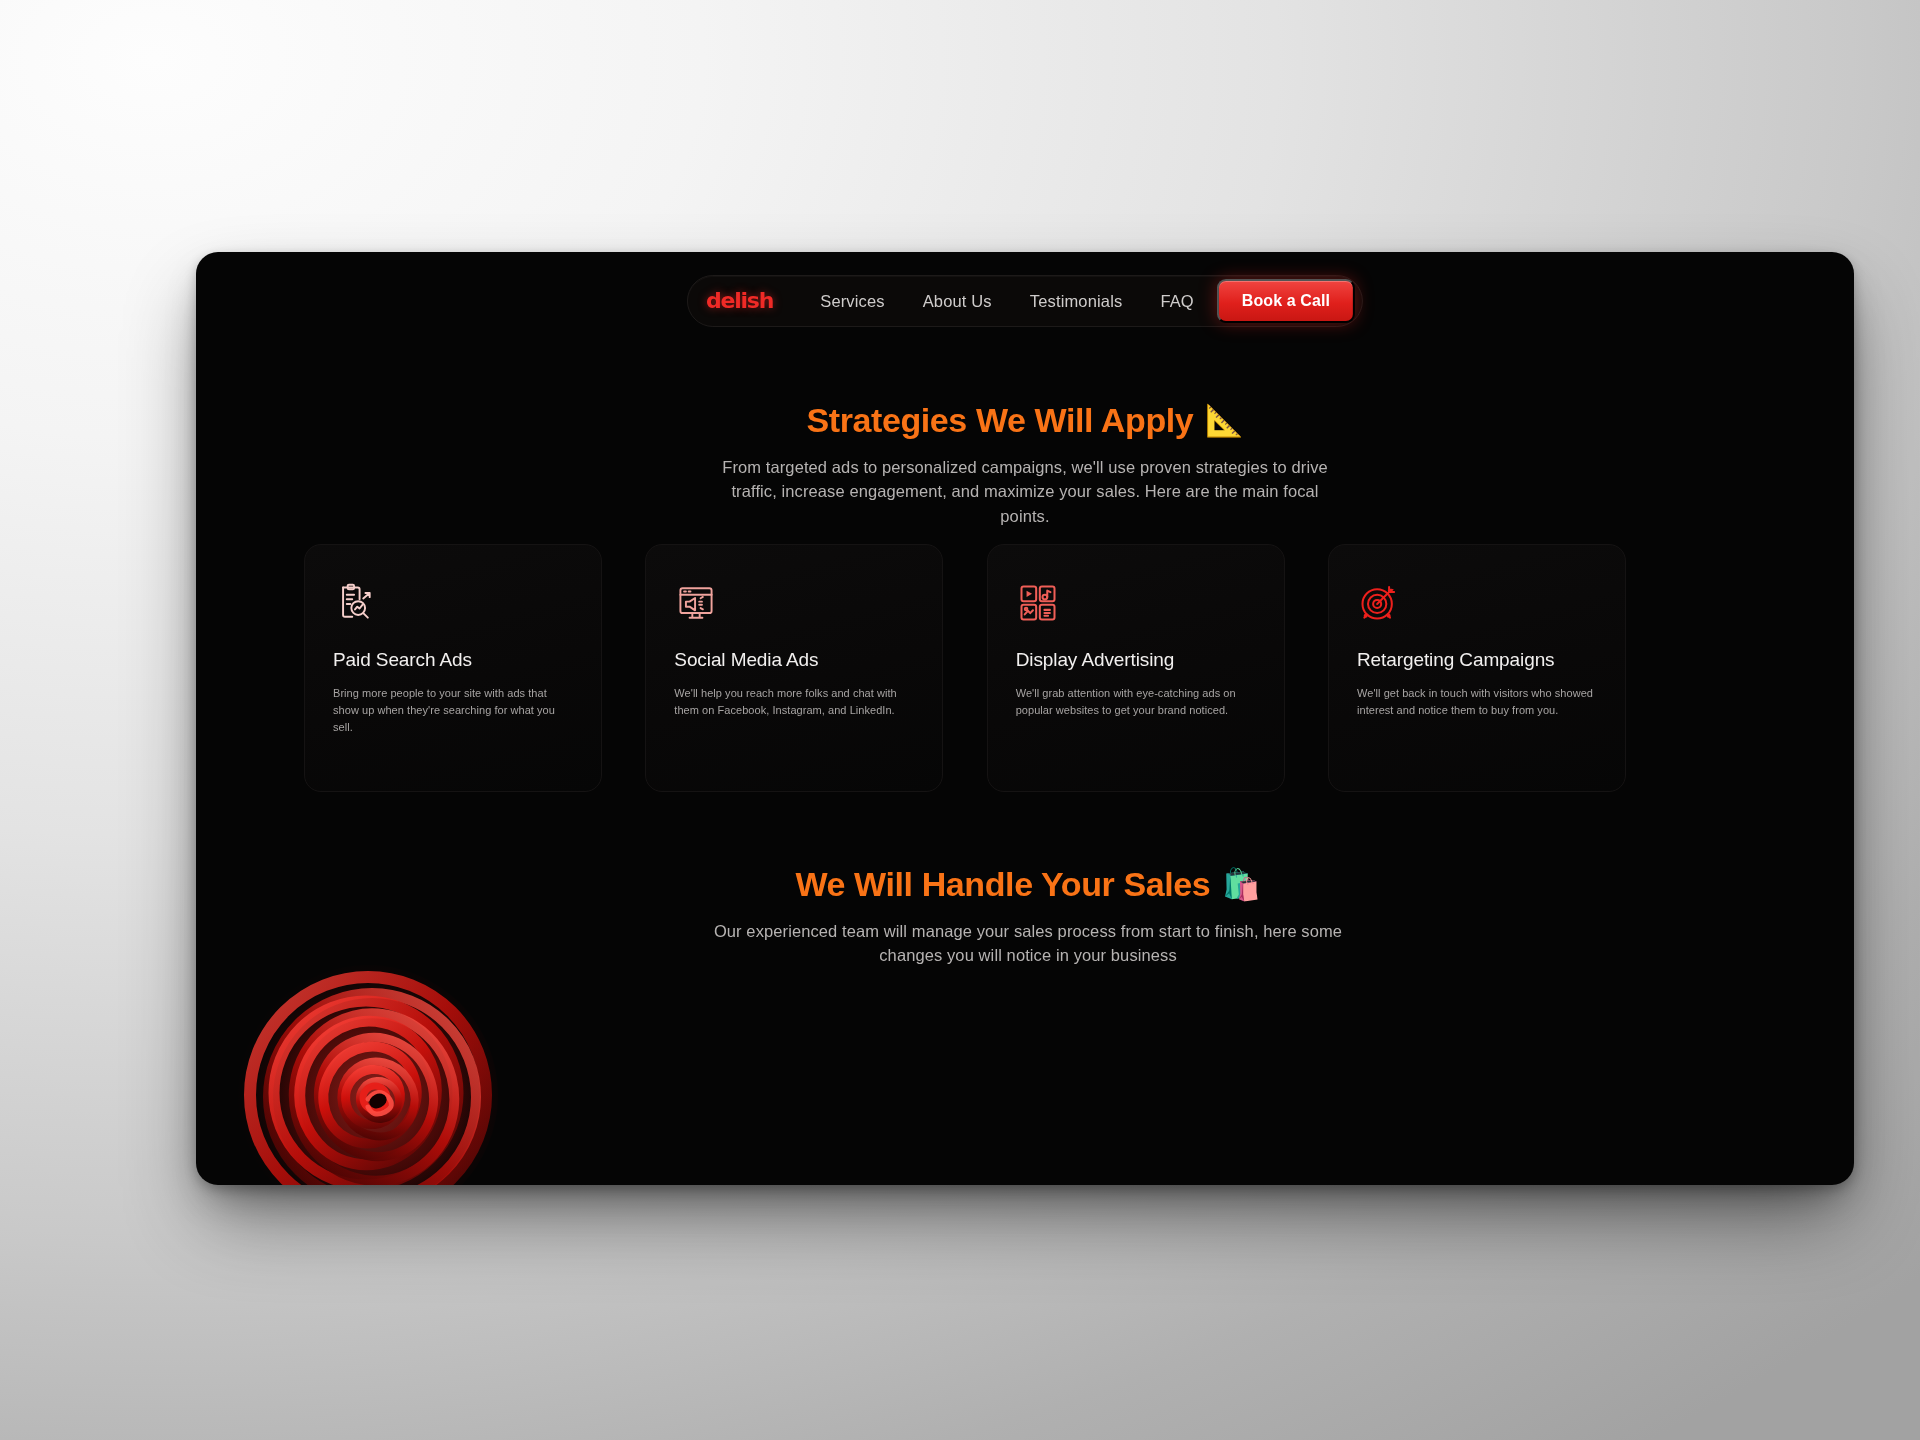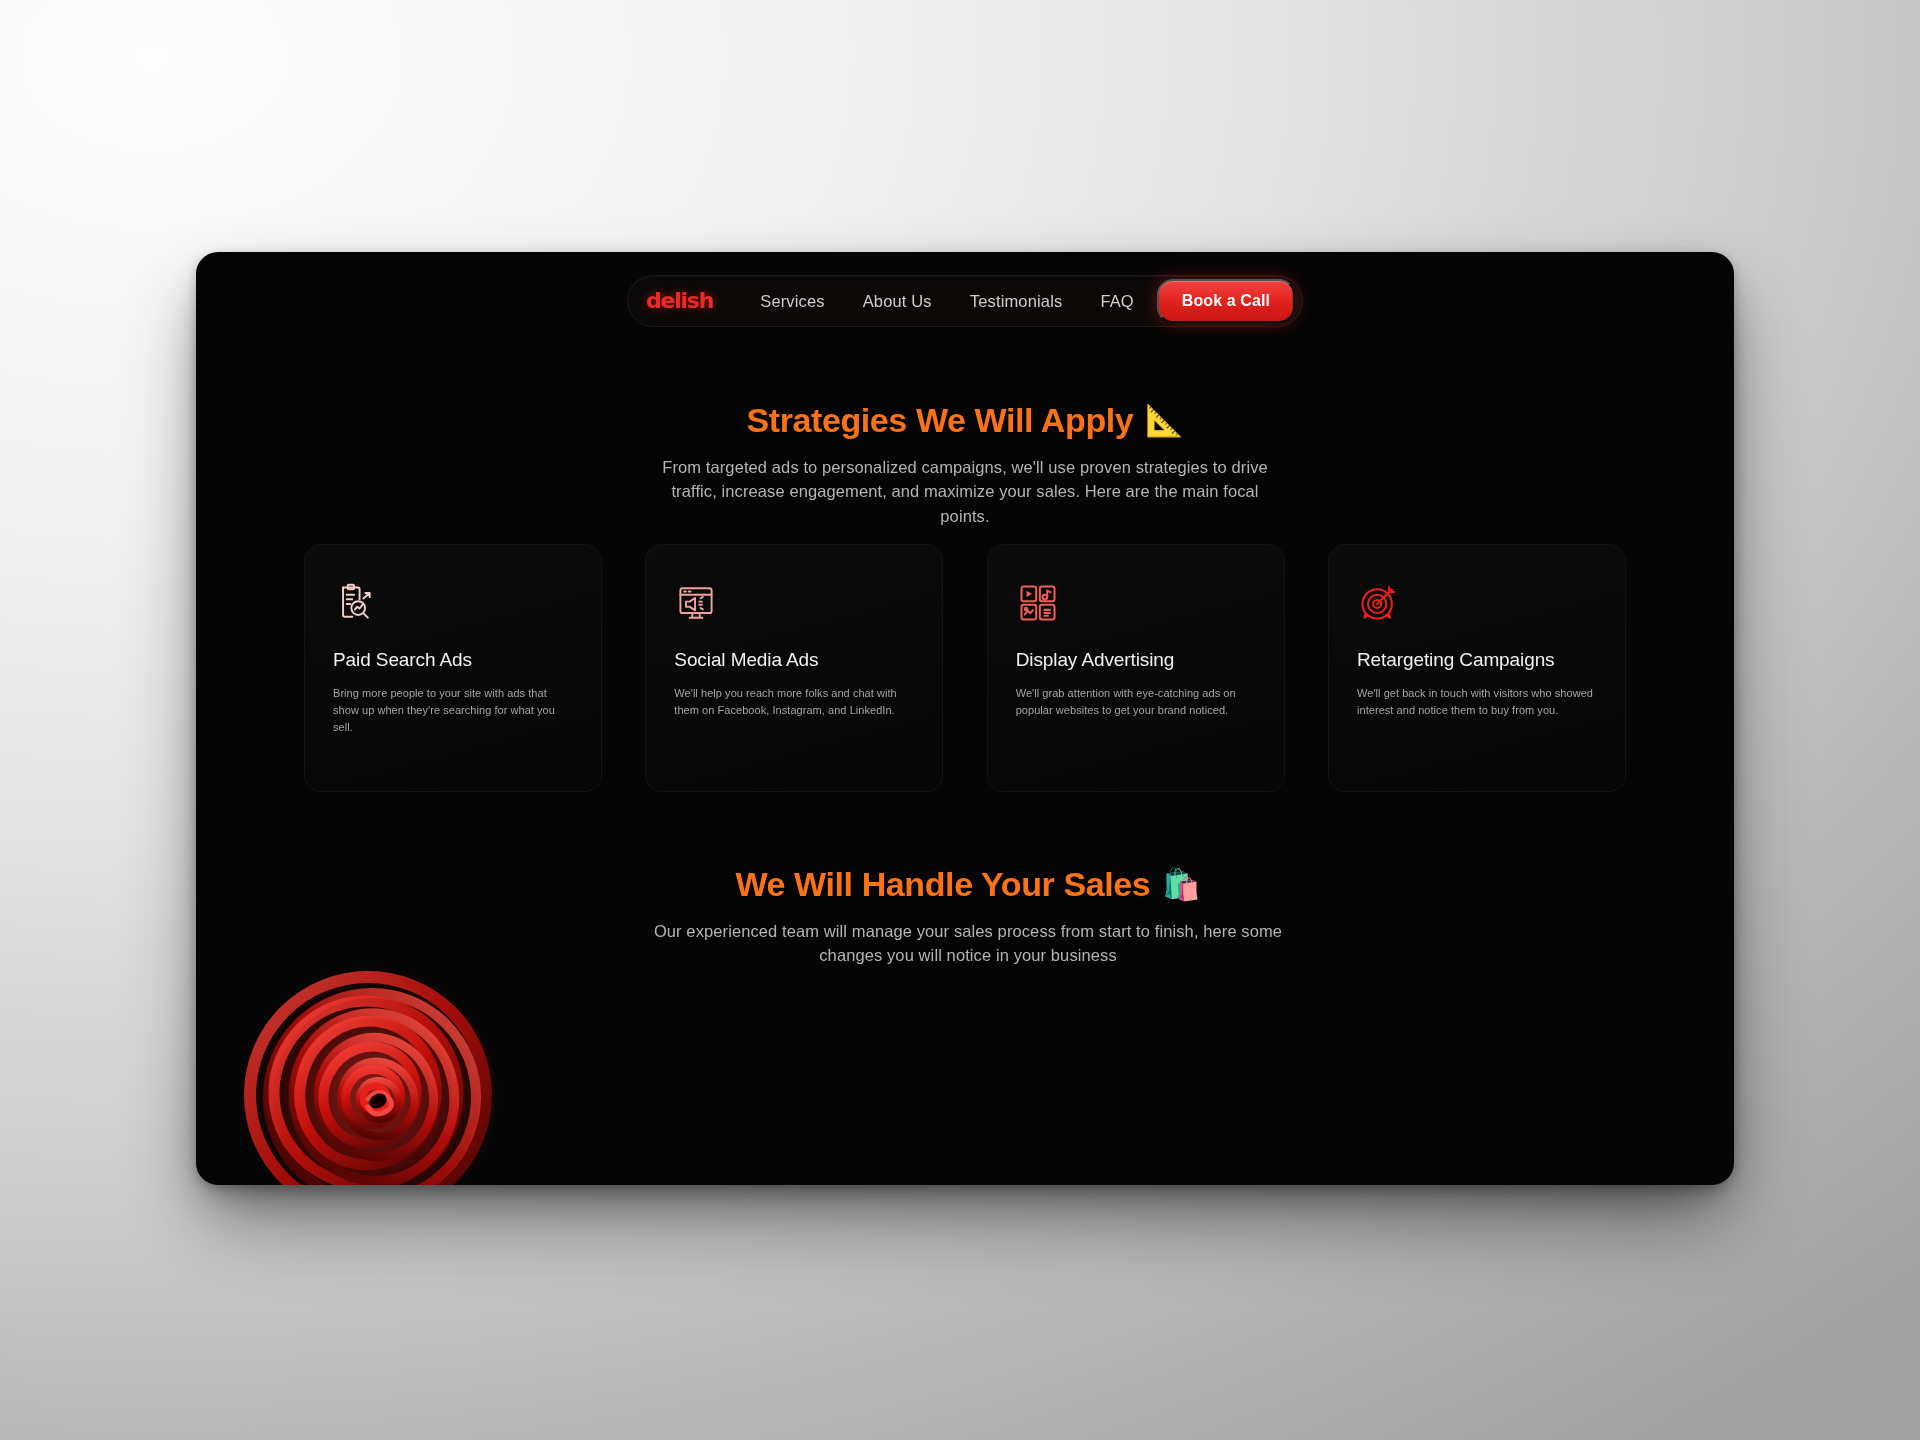--- a/index.html
+++ b/index.html
@@ -10,21 +10,21 @@
     font-family:"Liberation Sans", sans-serif;
     background:
       radial-gradient(130% 120% at 8% 4%, #fdfdfd 0%, #f4f4f4 22%, #e3e3e3 45%, #c9c9c9 68%, #b0b0b0 86%, #a2a2a2 100%);
     position:relative;
   }
 
   
   #browser-window {
     position:absolute;
     left:196px; top:252px;
-    width:1538px; height:933px;
+    width:1658px; height:933px;
     background:#050505;
     border-radius:22px;
     overflow:hidden;
     box-shadow:
       0 40px 80px -10px rgba(0,0,0,0.45),
       0 18px 38px -12px rgba(0,0,0,0.35),
       0 4px 12px rgba(0,0,0,0.22);
   }
 
   
@@ -58,21 +58,21 @@
     font-size:16.5px;
     letter-spacing:0.15px;
     padding:0 19px;
     line-height:1;
     cursor:pointer;
     white-space:nowrap;
   }
   #nav-cta {
     margin-left:4px;
     padding:11px 23px;
-    border-radius:16px;
+    border-radius:9px;
     color:#fff;
     font-size:16px;
     font-weight:bold;
     letter-spacing:0.1px;
     background:linear-gradient(180deg, #f04440 0%, #e0201c 55%, #c91713 100%);
     box-shadow:0 0 18px rgba(230,35,30,0.4), inset 0 1px 0 rgba(255,255,255,0.25);
     cursor:pointer;
     white-space:nowrap;
   }
 

